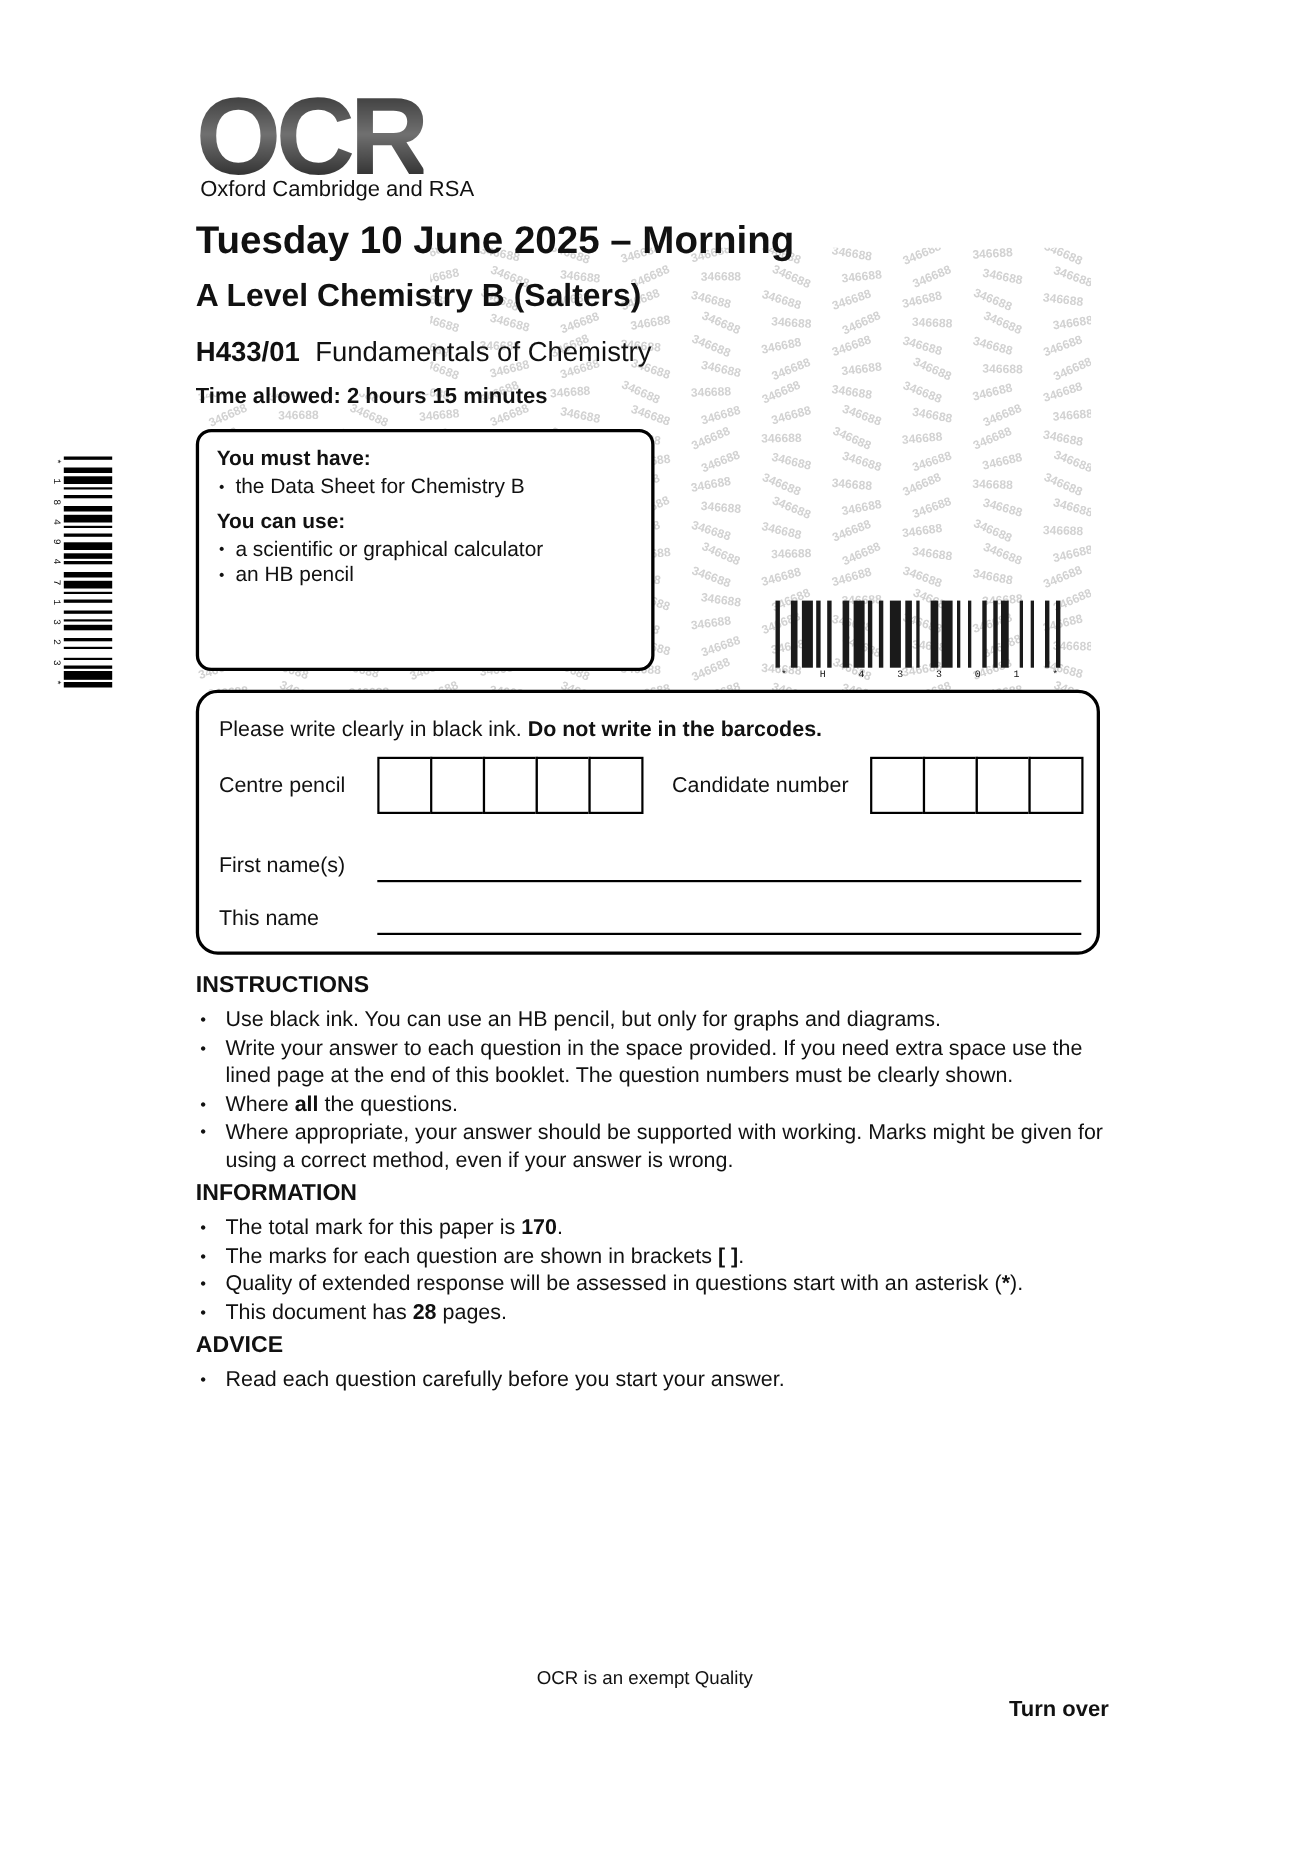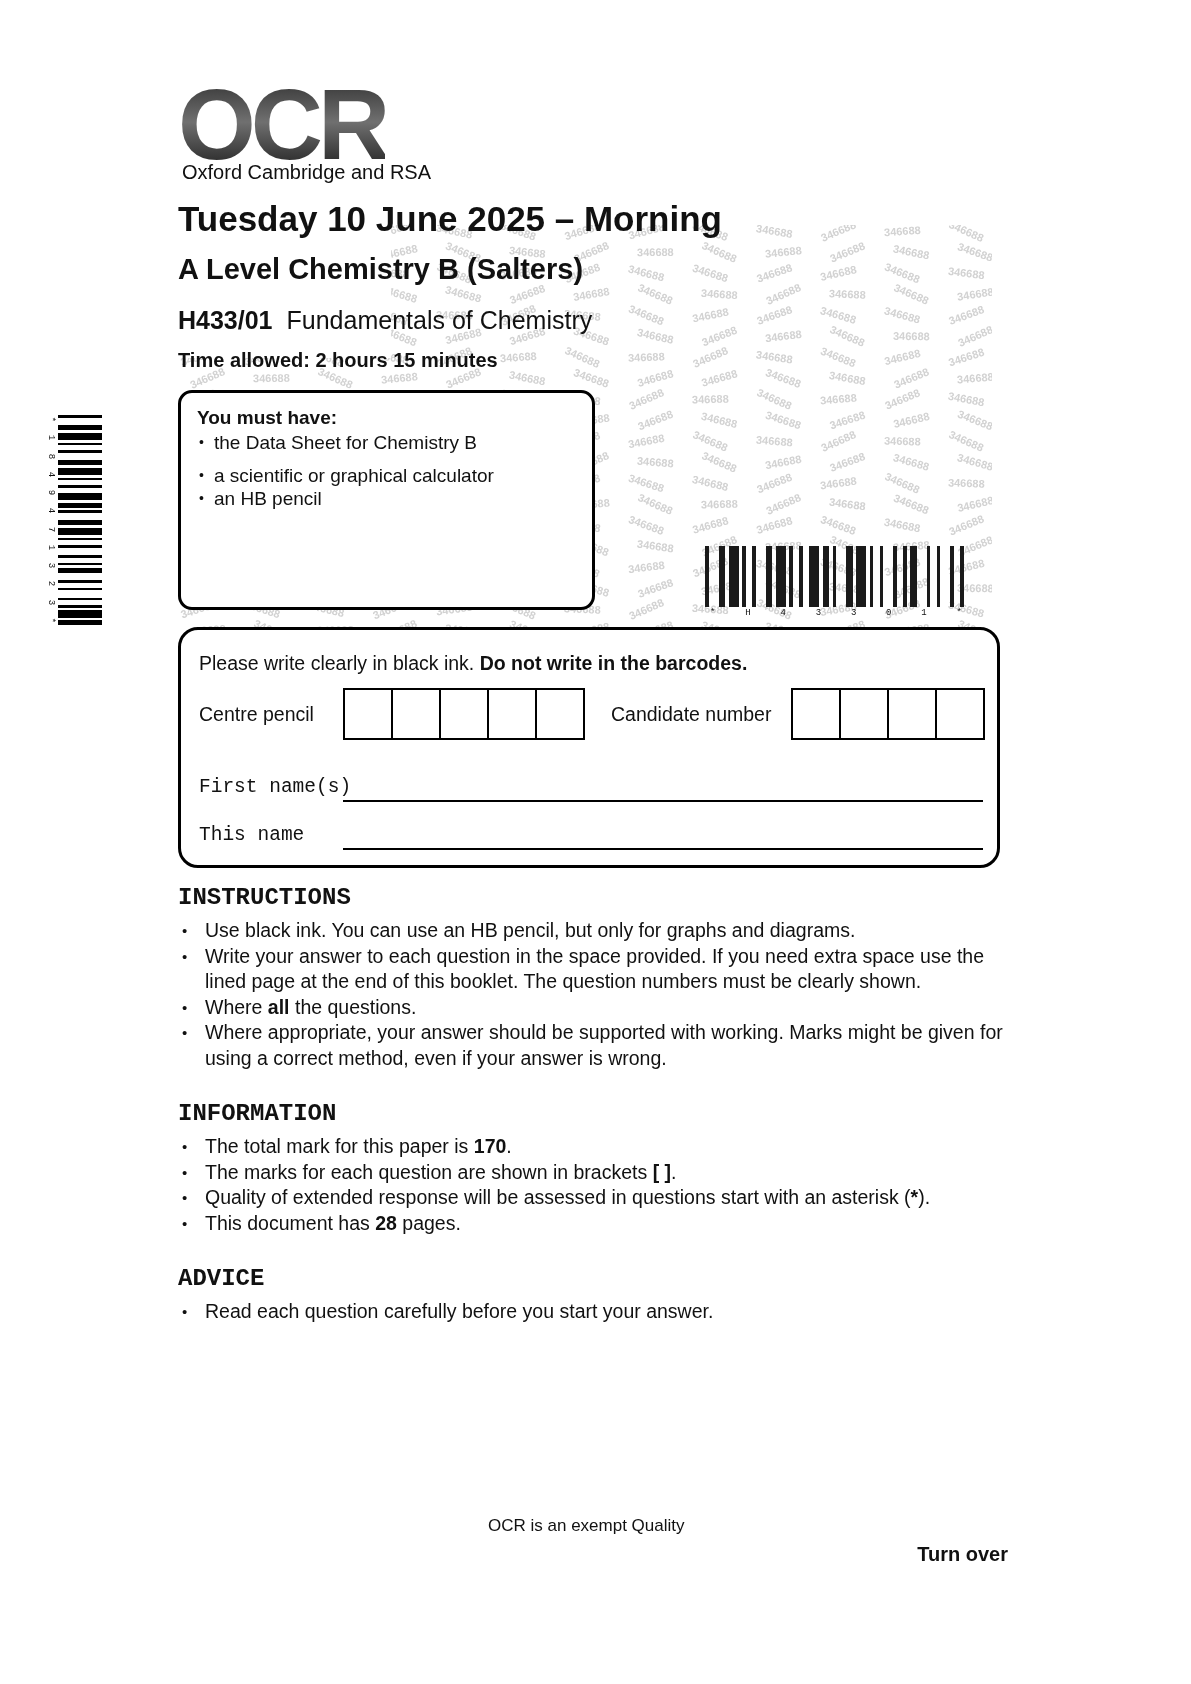--- a/index.html
+++ b/index.html
@@ -49,28 +49,28 @@
   
   .candidate-box{left:178px;top:627px;width:822px;height:241px;background:#fff;border:3px solid #000;
     border-radius:20px;box-sizing:border-box;z-index:2;}
   .candidate-box .notice{position:absolute;left:18px;top:22px;font-size:19.5px;margin:0;}
   .candidate-box .notice b{font-weight:bold;}
   .lbl{font-size:19.5px;}
   .num-label{position:absolute;height:52px;line-height:52px;}
   .cells{position:absolute;top:58px;height:52px;display:flex;}
   .cell{width:50px;height:52px;border:2px solid #000;box-sizing:border-box;background:#fff;margin-left:-2px;}
   .cell:first-child{margin-left:0;}
-  .name-row-label{position:absolute;font-family:Liberation Mono, monospace;}
+  .name-row-label{position:absolute;}
   .write-line{position:absolute;border-bottom:2px solid #000;height:24px;}
 
   
   #sections{left:178px;top:884px;width:833px;}
-  #sections h3{font-size:24px;font-weight:bold;margin:0 0 7px 0;font-family:Liberation Mono, monospace;}
+  #sections h3{font-size:21px;font-weight:bold;margin:0 0 7px 0;}
   #sections .sec{margin-top:0;}
-  #sections .sec + .sec{margin-top:29px;}
+  #sections .sec + .sec{margin-top:5px;}
   #sections ul{list-style:none;margin:0;padding:0;font-size:19.5px;line-height:25.5px;}
   #sections li{position:relative;padding-left:27px;}
   #sections li .blt{position:absolute;left:4px;font-size:15px;}
 
   
   .footer-left{left:150px;top:1514px;font-size:17px;line-height:24px;}
   .footer-center{left:488px;top:1516px;font-size:17px;}
   .footer-right{left:700px;top:1543px;width:308px;text-align:right;font-size:20px;font-weight:bold;}
 </style>
 </head>
@@ -392,20 +392,21 @@
   <div class="z codeline">
     <span class="code">H433/01</span><span>Fundamentals of Chemistry</span>
   </div>
   <div class="z time">Time allowed: 2 hours 15 minutes</div>
 
   <div class="z materials-box">
     <div class="mb-h">You must have:</div>
     <ul id="must-have-list">
         <li><span class="blt">•</span><span>the Data Sheet for Chemistry B</span></li>
       </ul>
+    <div class="mb-h">You can use:</div>
     <ul id="can-use-list">
         <li><span class="blt">•</span><span>a scientific or graphical calculator</span></li>
         <li><span class="blt">•</span><span>an HB pencil</span></li>
       </ul>
   </div>
 
   <div class="z paper-barcode">
     <div id="paper-bars">
         <div style="left: 0px; width: 3.5px;"></div>
         <div style="left: 13.5px; width: 6.5px;"></div>

